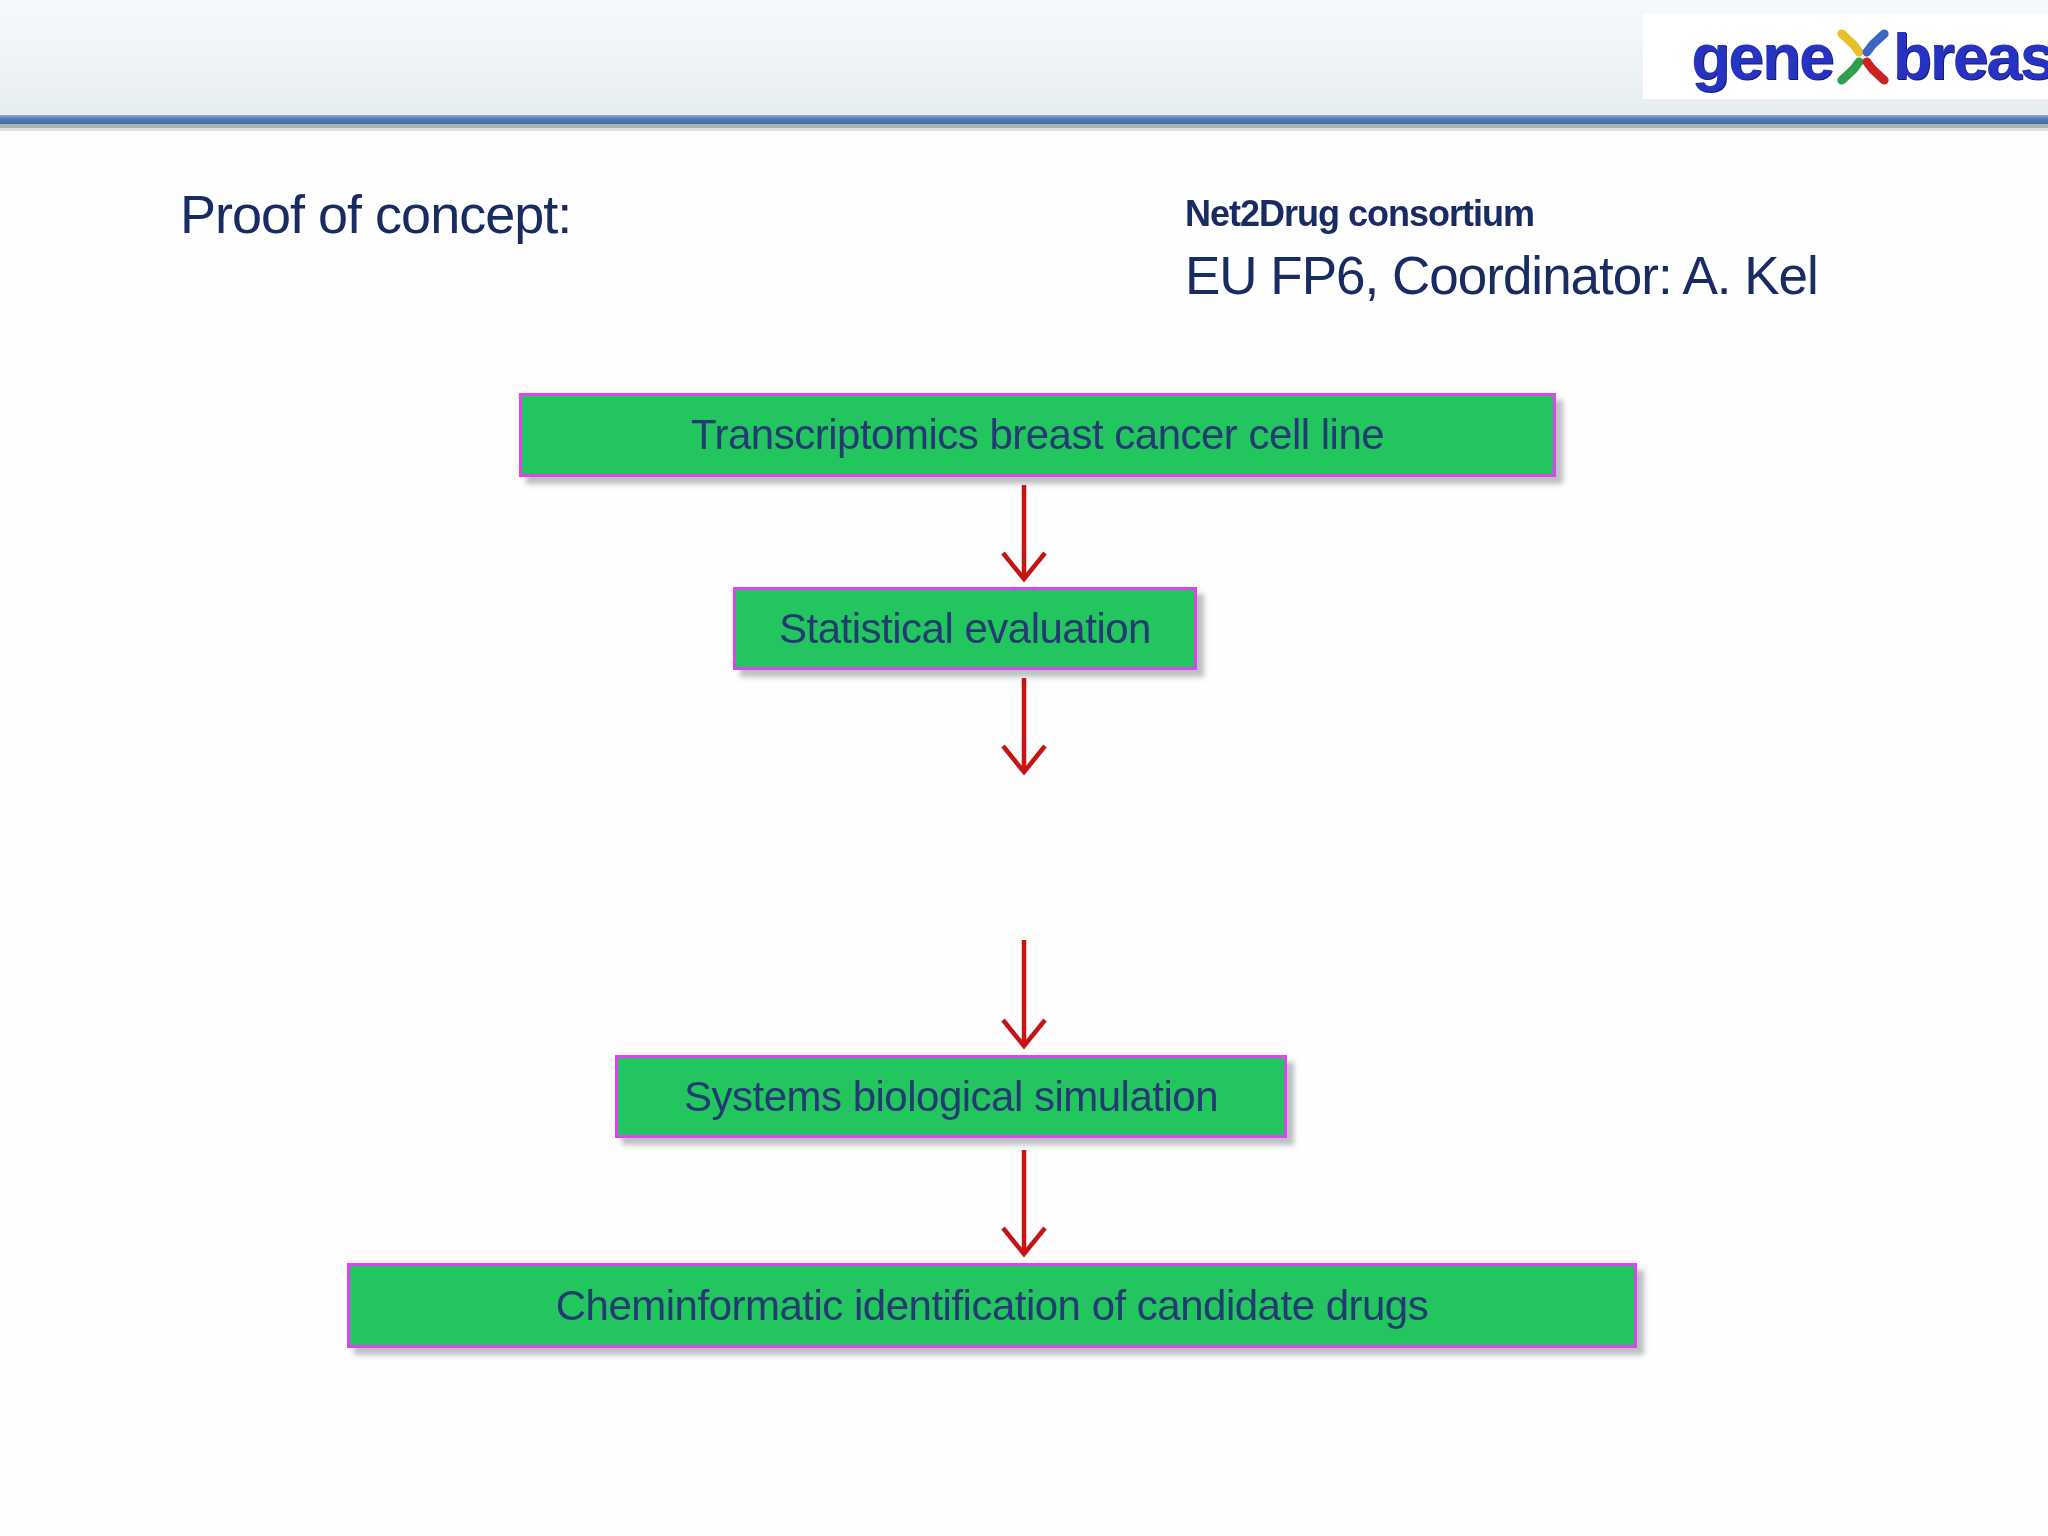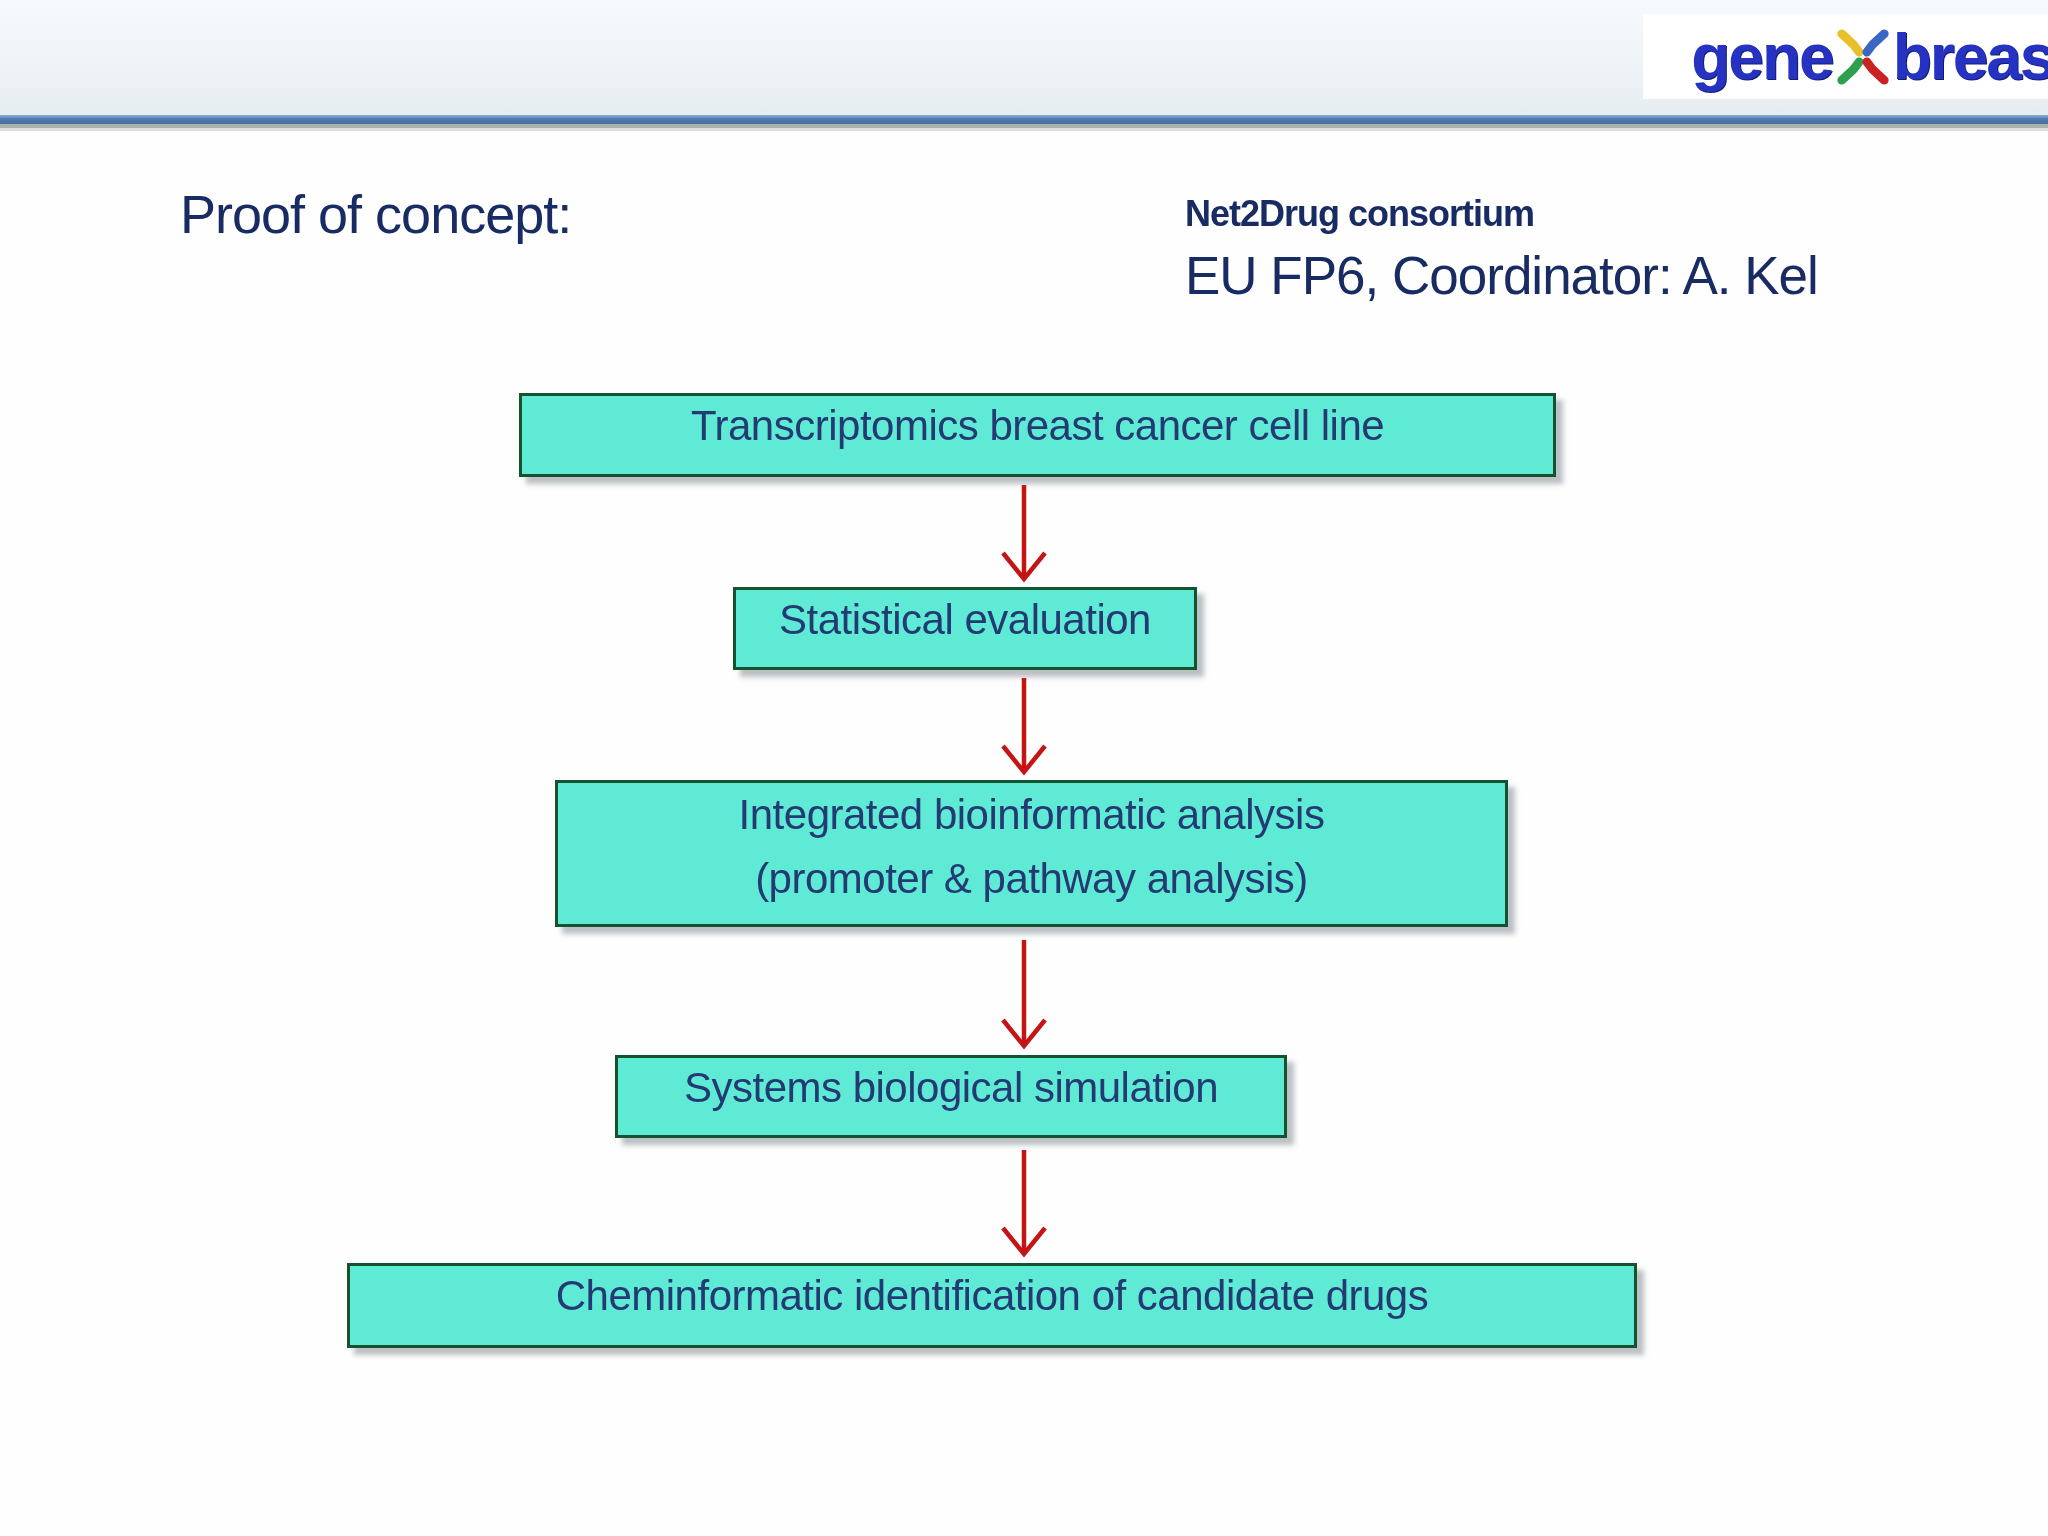--- a/index.html
+++ b/index.html
@@ -45,24 +45,24 @@
   }
   .consortium{
     position:absolute;left:1185px;top:183px;width:760px;
     color:#182b63;line-height:62px;
   }
   .consortium .line1{font-size:36px;font-weight:bold;letter-spacing:-1px;}
   .consortium .line2{font-size:53px;font-weight:normal;letter-spacing:-1px;}
 
   
   .fbox{
-    position:absolute;box-sizing:border-box;background:#5eead4;
-    border:3px solid #14532d;
+    position:absolute;box-sizing:border-box;background:#22c55e;
+    border:3px solid #d946ef;
     box-shadow:7px 7px 5px rgba(135,140,150,0.55);
-    display:flex;flex-direction:column;align-items:center;
+    display:flex;flex-direction:column;align-items:center;justify-content:center;
     color:#243a72;font-size:42px;letter-spacing:-0.5px;line-height:60px;
     text-align:center;
   }
   .fbox-1{left:519px;top:393px;width:1037px;height:84px;}
   .fbox-2{left:733px;top:587px;width:464px;height:83px;}
   .fbox-3{left:555px;top:780px;width:953px;height:147px;line-height:64px;}
   .fbox-4{left:615px;top:1055px;width:672px;height:83px;}
   .fbox-5{left:347px;top:1263px;width:1290px;height:85px;}
 
   
@@ -101,24 +101,20 @@
   </div>
 
   <div class="fbox fbox-1">
     <span>Transcriptomics breast cancer cell line</span>
   </div>
 
   <div class="fbox fbox-2">
     <span>Statistical evaluation</span>
   </div>
 
-  <div class="fbox fbox-3">
-    <span>Integrated bioinformatic analysis</span>
-    <span>(promoter &amp; pathway analysis)</span>
-  </div>
 
   <div class="fbox fbox-4">
     <span>Systems biological simulation</span>
   </div>
 
   <div class="fbox fbox-5">
     <span>Cheminformatic identification of candidate drugs</span>
   </div>
 
   <div class="arrow arrow-1">

